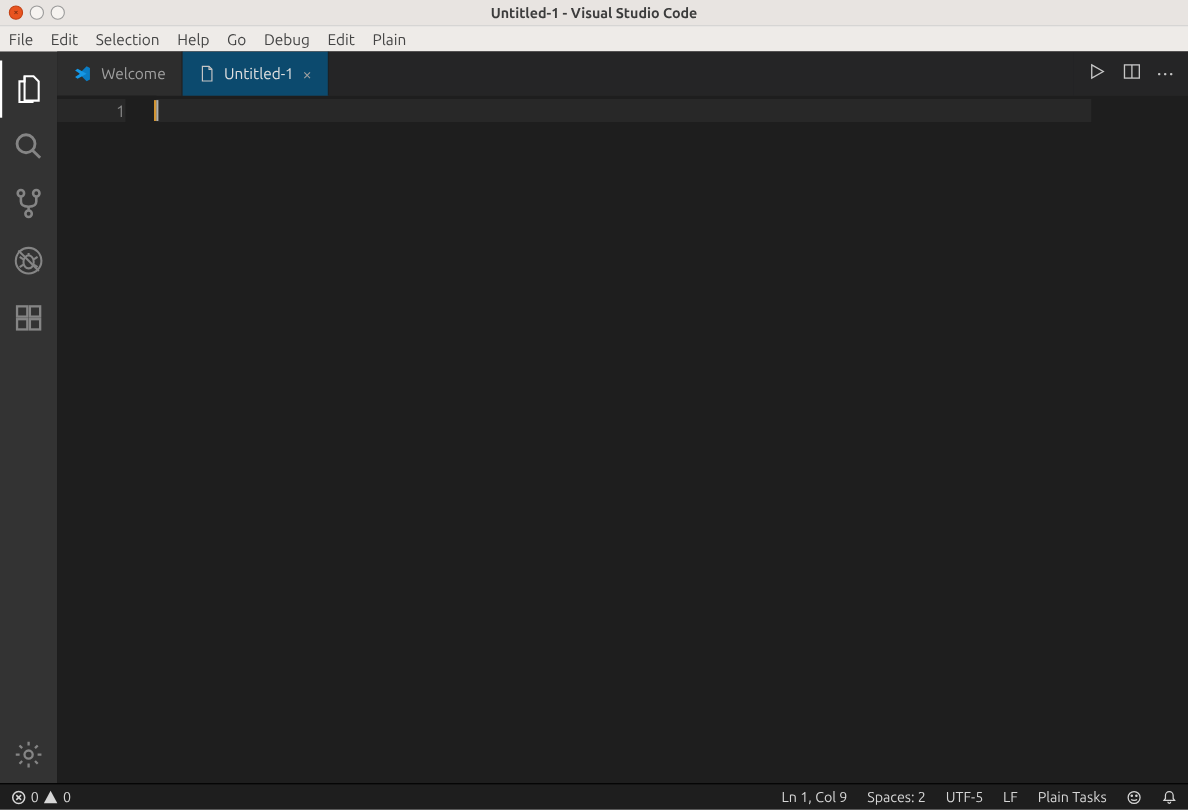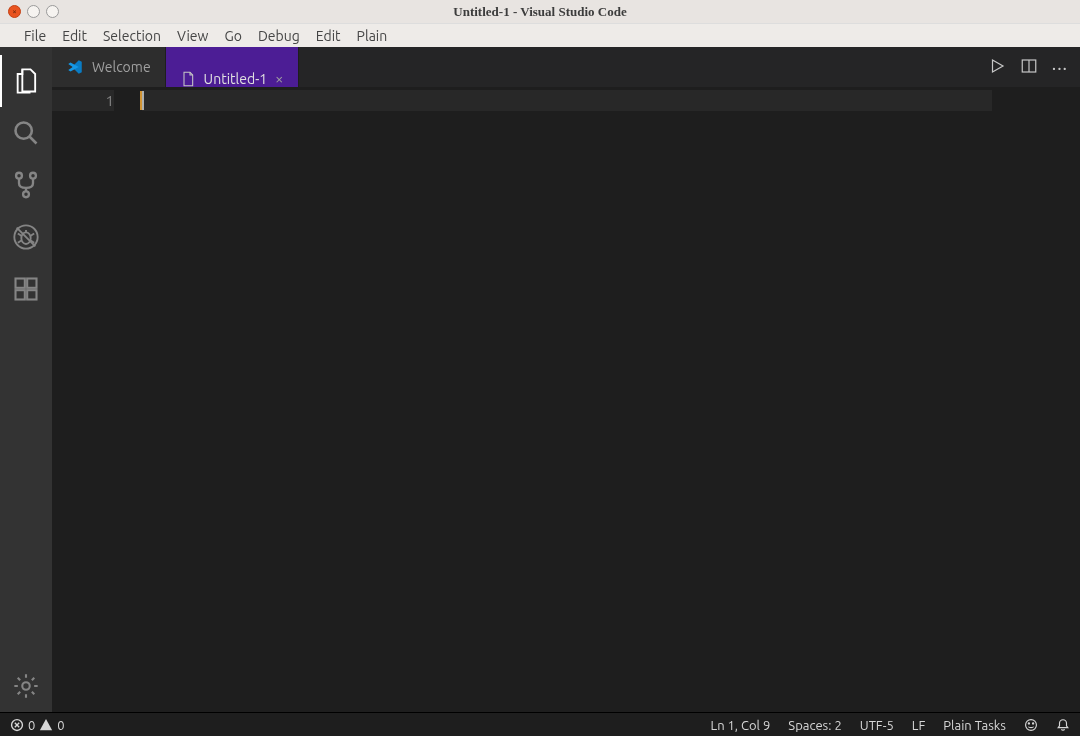--- a/index.html
+++ b/index.html
@@ -5,38 +5,38 @@
   * { box-sizing: border-box; margin: 0; padding: 0; font-family: "Ubuntu", "Segoe UI", Arial, sans-serif; }
   html, body { width: 1080px; height: 736px; overflow: hidden; background: #f0f0f0; }
   .window { width: 1080px; height: 736px; display: flex; flex-direction: column; background: #1e1e1e; }
 
   
   .titlebar { height: 23px; background: #e8e4e1; display: flex; align-items: center; position: relative; font-size: 13px; color: #3c3c3c; }
   .titlebar .controls { display: flex; gap: 6px; padding-left: 8px; align-items: center; }
   .circle { width: 13px; height: 13px; border-radius: 50%; border: 1px solid #9a9a9a; display: flex; align-items: center; justify-content: center; font-size: 8px; color: #5a5a5a; }
   .circle.close { background: #e95420; border-color: #c44114; color: #5a220a; }
   .circle.min, .circle.max { background: #f6f3f0; }
-  .titlebar .title { position: absolute; left: 50%; transform: translateX(-50%); font-weight: bold; font-family: Liberation Serif, serif; }
-
-  
-  .menubar { height: 24px; background: #eeebe8; display: flex; align-items: center; padding: 0 16px; font-size: 14px; color: #444; border-top: 1px solid #ddd; }
+  .titlebar .title { position: absolute; left: 50%; transform: translateX(-50%); font-weight: bold; }
+
+  
+  .menubar { height: 24px; background: #eeebe8; display: flex; align-items: center; padding: 0 0; font-size: 14px; color: #444; border-top: 1px solid #ddd; }
   .menubar .item { padding: 2px 8px; cursor: pointer; }
 
   
   .main { flex: 1; display: flex; min-height: 0; }
   .activitybar { width: 52px; background: #333333; display: flex; flex-direction: column; align-items: center; padding-top: 8px; }
   .activitybar .spacer { flex: 1; }
   .act-icon { width: 52px; height: 52px; display: flex; align-items: center; justify-content: center; color: #858585; cursor: pointer; }
   .act-icon.active { color: #ffffff; border-left: 2px solid #fff; }
   .act-icon svg { width: 28px; height: 28px; }
 
   .editor-area { flex: 1; display: flex; flex-direction: column; background: #1e1e1e; min-width: 0; }
   .tabbar { height: 40px; background: #252526; display: flex; align-items: stretch; }
   .tab { display: flex; align-items: center; padding: 0 14px; gap: 8px; font-size: 14px; color: #a0a0a0; background: #2d2d2d; border-right: 1px solid #1e1e1e; cursor: pointer; }
-  .tab.active { background: #4c1d95; color: #e0e0e0; align-items: flex-end; }
+  .tab.active { background: #0c4a6e; color: #e0e0e0; }
   .tab.welcome { }
   .tab .tab-icon { display: flex; align-items: center; }
   .tab .tab-close { color: #a0a0a0; font-size: 15px; }
   .tabbar .tab-fill { flex: 1; background: #252526; }
   .tab-actions { display: flex; align-items: center; gap: 14px; padding: 0 12px; color: #c7c7c7; background: #252526; }
   .tab-actions svg { width: 18px; height: 18px; cursor: pointer; }
   .ellipsis { font-size: 18px; letter-spacing: 1px; cursor: pointer; }
 
   .editor-body { flex: 1; display: flex; font-family: "Fira Mono", Consolas, monospace; font-size: 15px; }
   .gutter { width: 90px; background: #1e1e1e; text-align: right; color: #858585; padding: 3px 28px 0 0; }
@@ -65,21 +65,21 @@
       <div class="circle min"></div>
       <div class="circle max"></div>
     </div>
     <div class="title">Untitled-1 - Visual Studio Code</div>
   </div>
 
   <div class="menubar">
     <div class="item">File</div>
     <div class="item">Edit</div>
     <div class="item">Selection</div>
-    <div class="item">View</div>
+    <div class="item">Help</div>
     <div class="item">Go</div>
     <div class="item">Debug</div>
     <div class="item">Edit</div>
     <div class="item">Plain</div>
   </div>
 
   <div class="main">
 
     <div class="activitybar">
       <div class="act-icon active">

